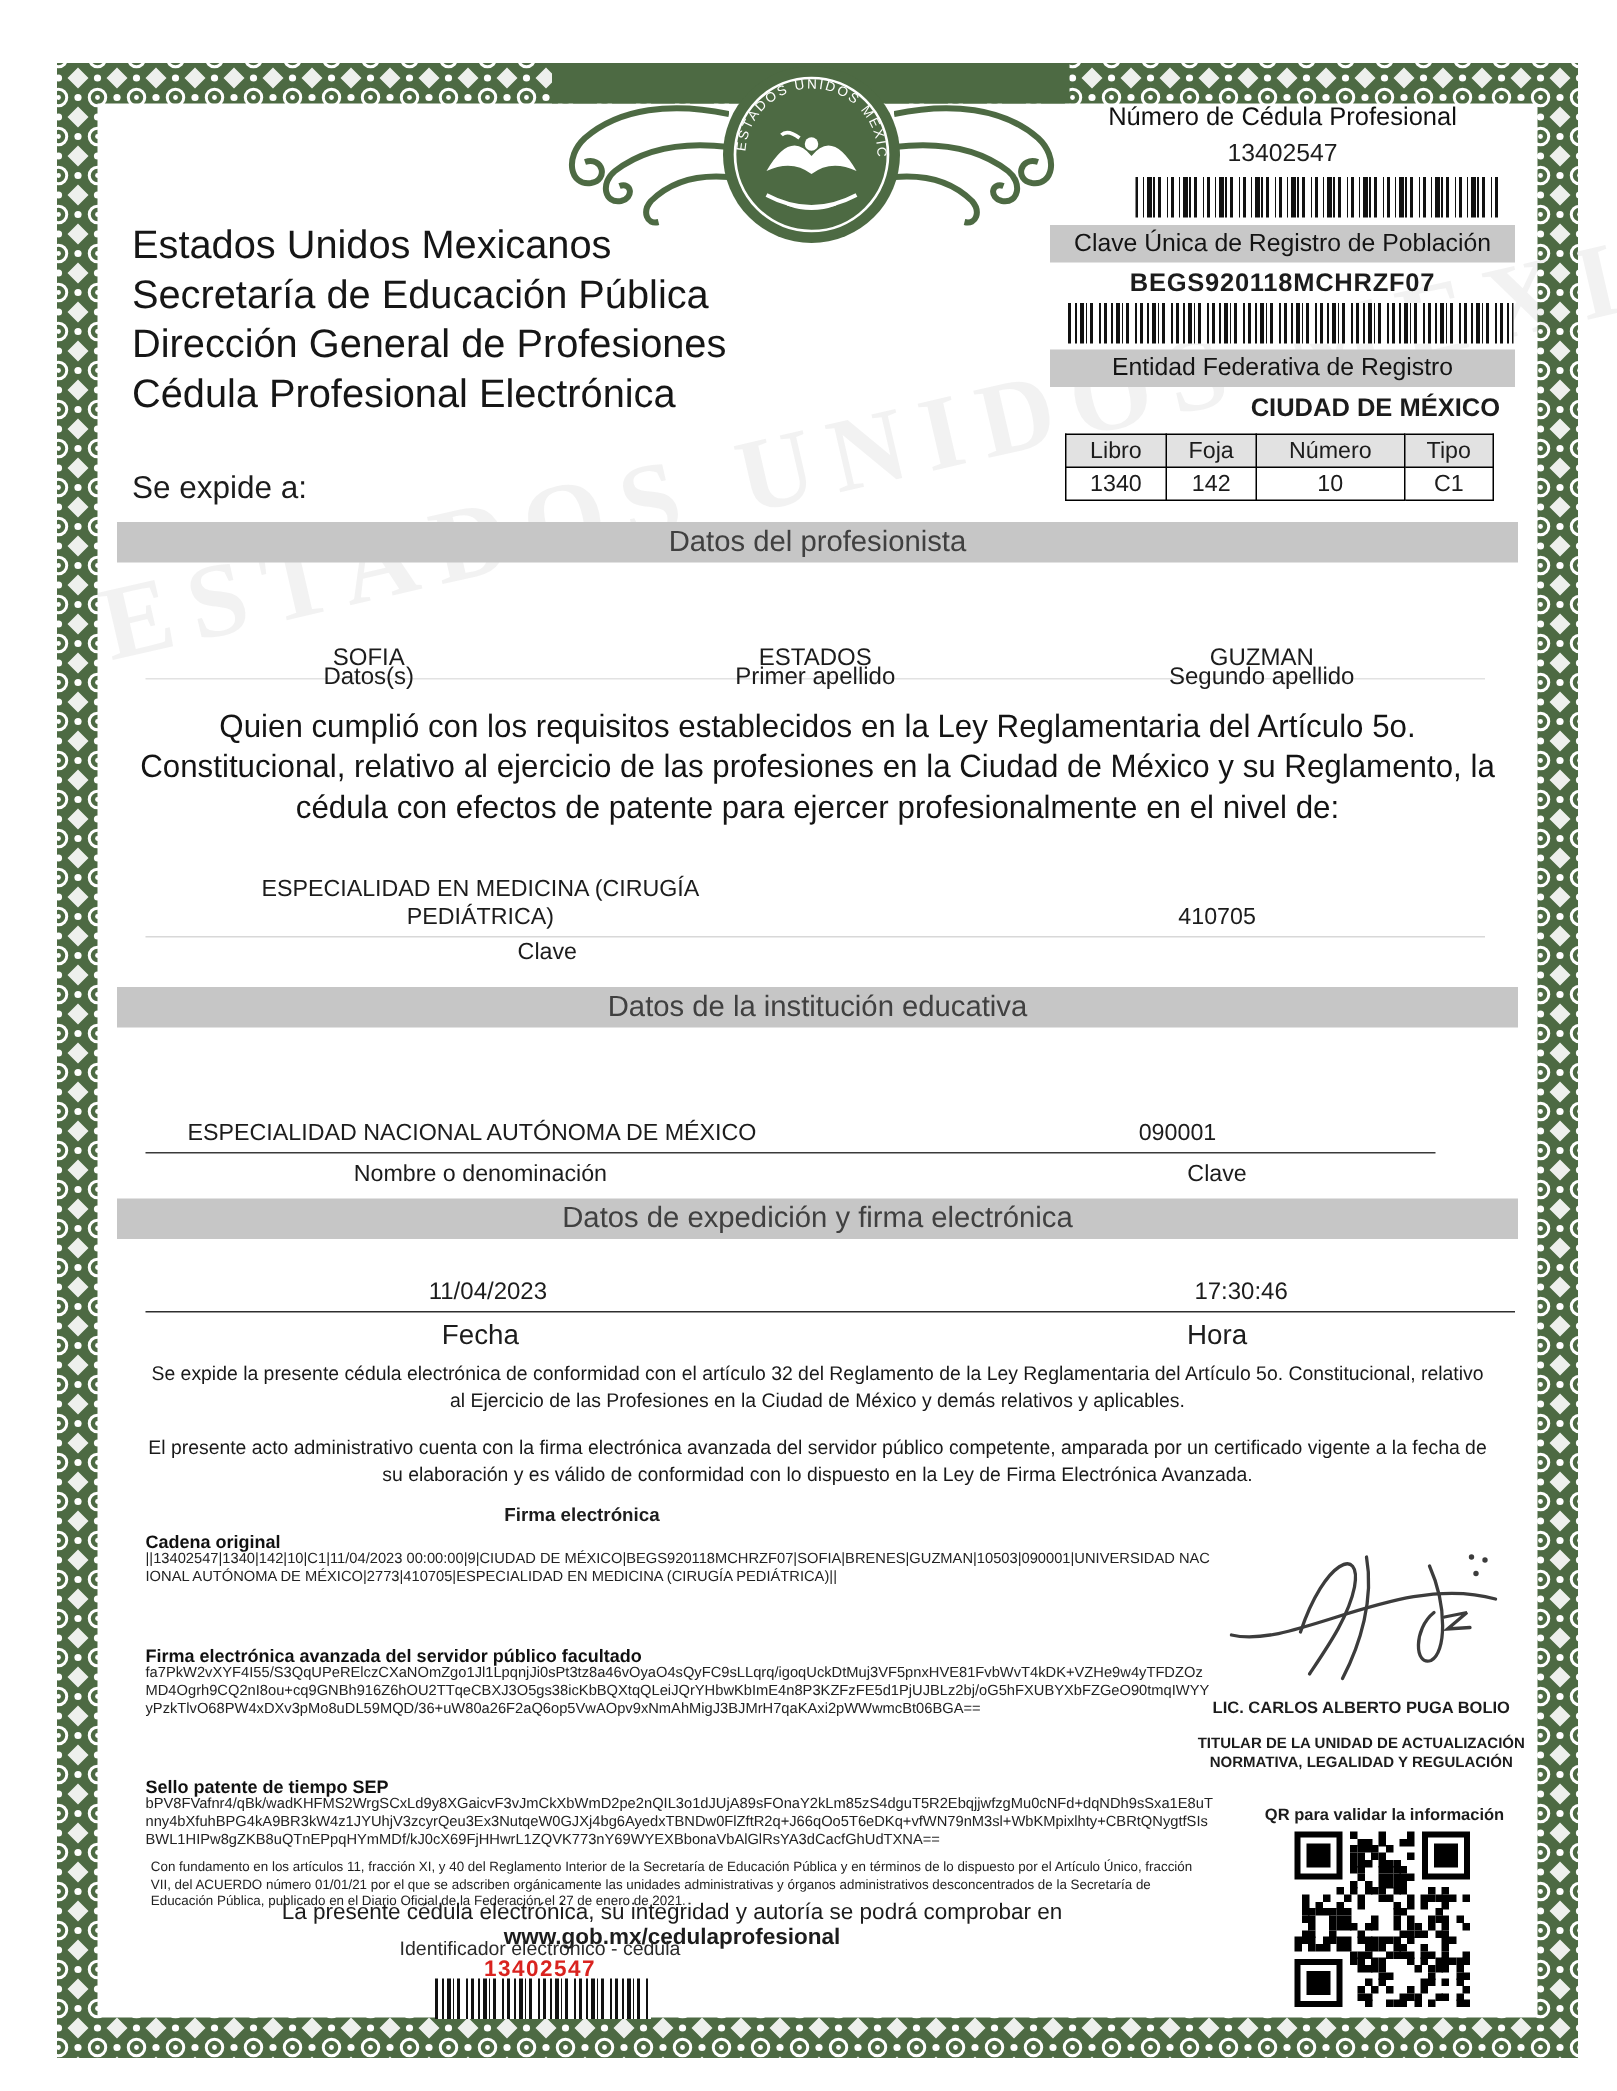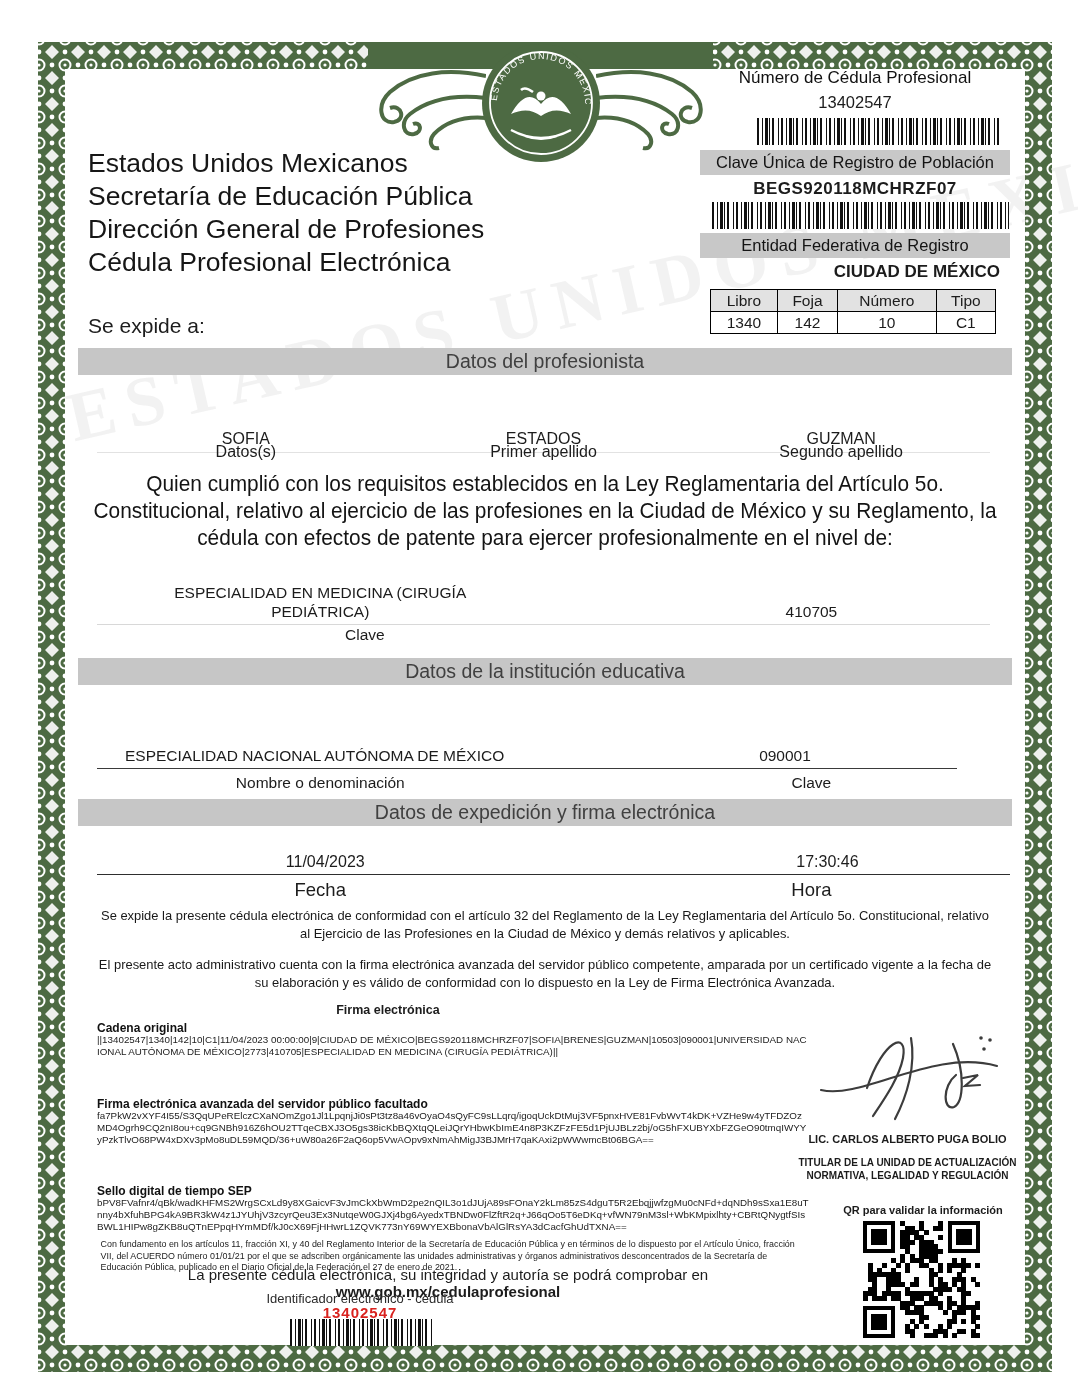--- a/index.html
+++ b/index.html
@@ -255,21 +255,21 @@
 </div>
 
 <div id="legal-art32" class="abs legal-small">Se expide la presente cédula electrónica de conformidad con el artículo 32 del Reglamento de la Ley Reglamentaria del Artículo 5o. Constitucional, relativo al Ejercicio de las Profesiones en la Ciudad de México y demás relativos y aplicables.</div>
 <div id="legal-firma" class="abs legal-small">El presente acto administrativo cuenta con la firma electrónica avanzada del servidor público competente, amparada por un certificado vigente a la fecha de su elaboración y es válido de conformidad con lo dispuesto en la Ley de Firma Electrónica Avanzada.</div>
 
 <div id="firma-title" class="abs">Firma electrónica</div>
 <div id="cadena-heading" class="abs sig-heading">Cadena original</div>
 <div id="cadena-text" class="abs sig-text">||13402547|1340|142|10|C1|11/04/2023 00:00:00|9|CIUDAD DE MÉXICO|BEGS920118MCHRZF07|SOFIA|BRENES|GUZMAN|10503|090001|UNIVERSIDAD NACIONAL AUTÓNOMA DE MÉXICO|2773|410705|ESPECIALIDAD EN MEDICINA (CIRUGÍA PEDIÁTRICA)||</div>
 <div id="firma-heading" class="abs sig-heading">Firma electrónica avanzada del servidor público facultado</div>
 <div id="firma-text" class="abs sig-text">fa7PkW2vXYF4I55/S3QqUPeRElczCXaNOmZgo1Jl1LpqnjJi0sPt3tz8a46vOyaO4sQyFC9sLLqrq/igoqUckDtMuj3VF5pnxHVE81FvbWvT4kDK+VZHe9w4yTFDZOzMD4Ogrh9CQ2nI8ou+cq9GNBh916Z6hOU2TTqeCBXJ3O5gs38icKbBQXtqQLeiJQrYHbwKbImE4n8P3KZFzFE5d1PjUJBLz2bj/oG5hFXUBYXbFZGeO90tmqIWYYyPzkTlvO68PW4xDXv3pMo8uDL59MQD/36+uW80a26F2aQ6op5VwAOpv9xNmAhMigJ3BJMrH7qaKAxi2pWWwmcBt06BGA==</div>
-<div id="sello-heading" class="abs sig-heading">Sello digital de tiempo SEP</div>
+<div id="sello-heading" class="abs sig-heading">Sello patente de tiempo SEP</div>
 <div id="sello-text" class="abs sig-text">bPV8FVafnr4/qBk/wadKHFMS2WrgSCxLd9y8XGaicvF3vJmCkXbWmD2pe2nQIL3o1dJUjA89sFOnaY2kLm85zS4dguT5R2EbqjjwfzgMu0cNFd+dqNDh9sSxa1E8uTnny4bXfuhBPG4kA9BR3kW4z1JYUhjV3zcyrQeu3Ex3NutqeW0GJXj4bg6AyedxTBNDw0FlZftR2q+J66qOo5T6eDKq+vfWN79nM3sl+WbKMpixlhty+CBRtQNygtfSIsBWL1HIPw8gZKB8uQTnEPpqHYmMDf/kJ0cX69FjHHwrL1ZQVK773nY69WYEXBbonaVbAlGlRsYA3dCacfGhUdTXNA==</div>
 
 <svg id="signature-svg" class="abs" width="190" height="100" viewBox="0 0 190 100">
   <g fill="none" stroke="#3c3c3c" stroke-width="2.2" stroke-linecap="round">
     <path d="M6,64 C48,74 118,22 182,40"></path>
     <path d="M52,62 C68,14 93,4 88,32 C84,52 70,72 58,90"></path>
     <path d="M96,12 C101,40 92,70 80,93"></path>
     <path d="M138,18 C150,45 149,76 139,81 C128,85 127,60 141,49"></path>
     <path d="M148,52 l15,-3 l-13,11 l15,-1"></path>
   </g>

